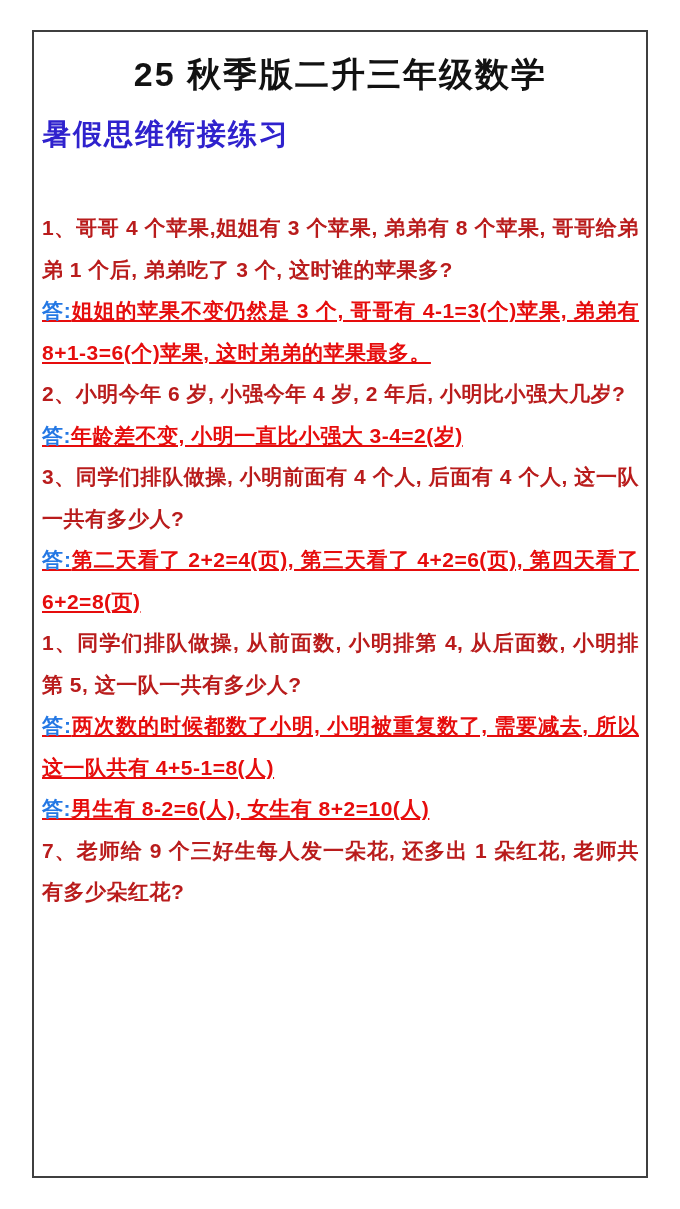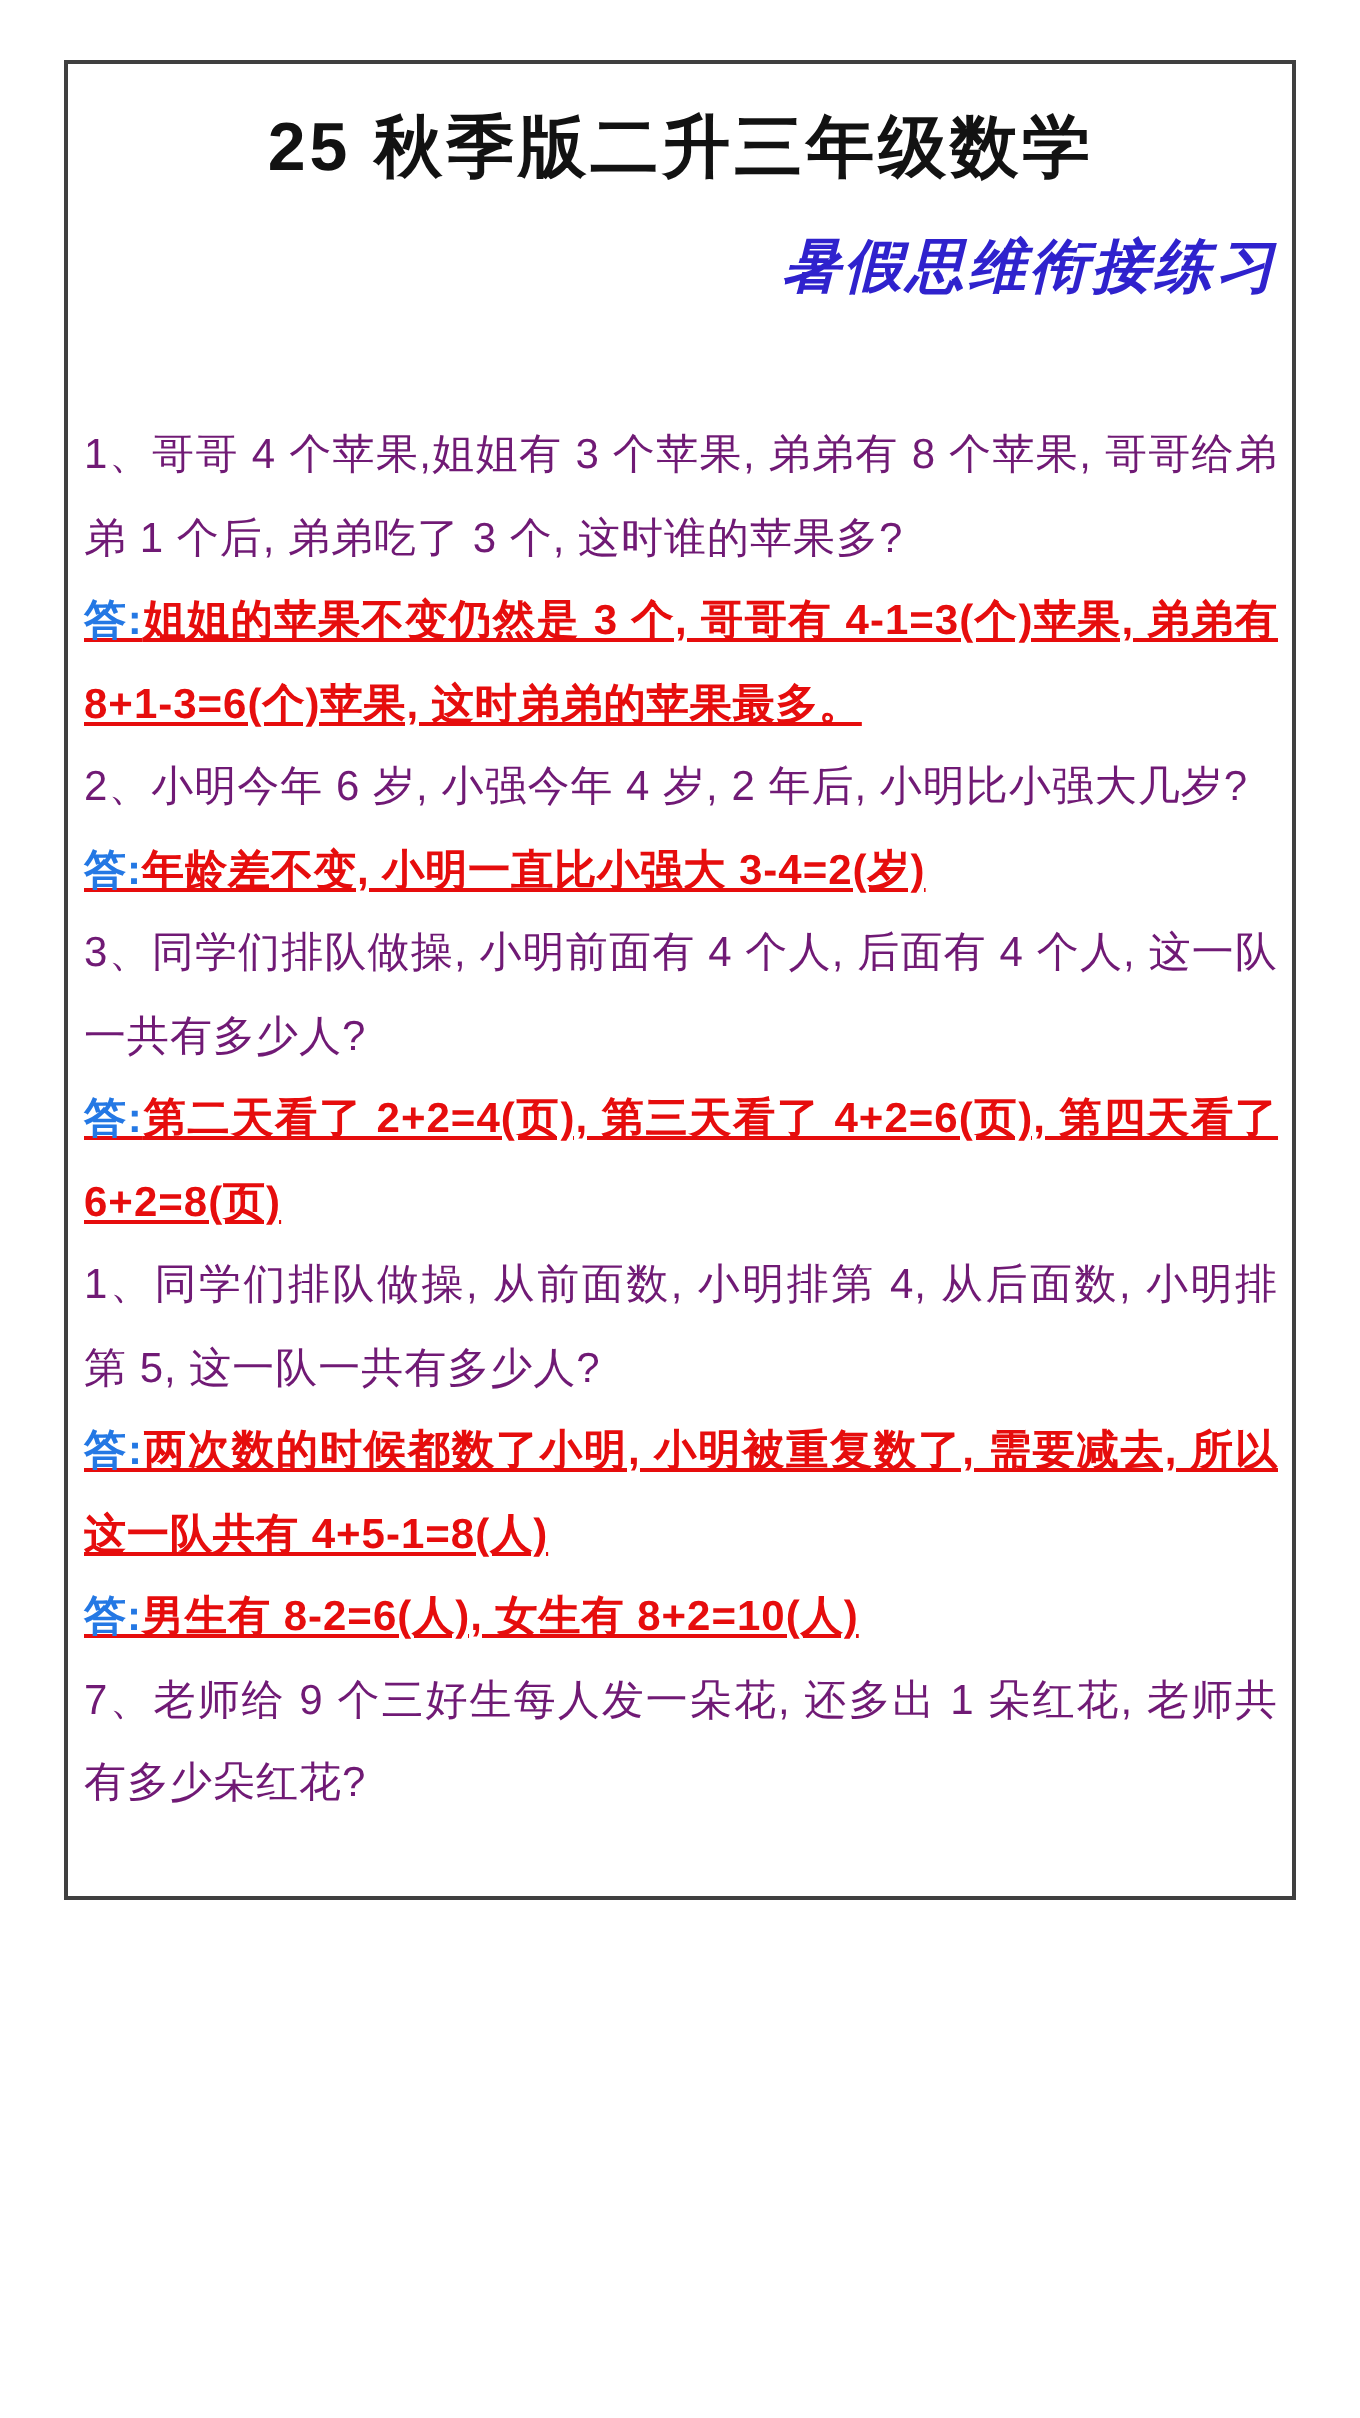--- a/index.html
+++ b/index.html
@@ -8,57 +8,56 @@
     background: #ffffff;
     width: 680px;
     height: 1209px;
     font-family: "Liberation Sans", "DejaVu Sans", sans-serif;
   }
   .sheet {
     position: absolute;
     left: 32px;
     top: 30px;
     width: 616px;
-    height: 920px;
+    height: 1148px;
     box-sizing: border-box;
     border: 2px solid #3f3f3f;
     background: #ffffff;
     padding: 20px 7px 0 8px;
     overflow: hidden;
   }
   .title {
     margin: 0;
     text-align: center;
     font-size: 34px;
     line-height: 44px;
     font-weight: 600;
     letter-spacing: 2px;
     color: #121212;
   }
   .subtitle {
     margin: 18px 0 0 0;
-    text-align: right;
+    text-align: left;
     font-size: 29px;
     line-height: 40px;
     font-weight: 700;
     letter-spacing: 2px;
     color: #2f22cd;
-    font-style: italic;
   }
   .problems {
     margin-top: 53px;
     font-size: 21px;
     line-height: 41.5px;
     text-align: justify;
     letter-spacing: 0.5px;
   }
   .problems p { margin: 0; }
   .q {
-    color: #701a75;
-    font-weight: 400;
+    color: #b91c1c;
+    font-weight: 700;
   }
   .a {
     color: #e60d0d;
     font-weight: 700;
     text-decoration: underline;
   }
   .ap {
     color: #2478e4;
     font-weight: 600;
   }

